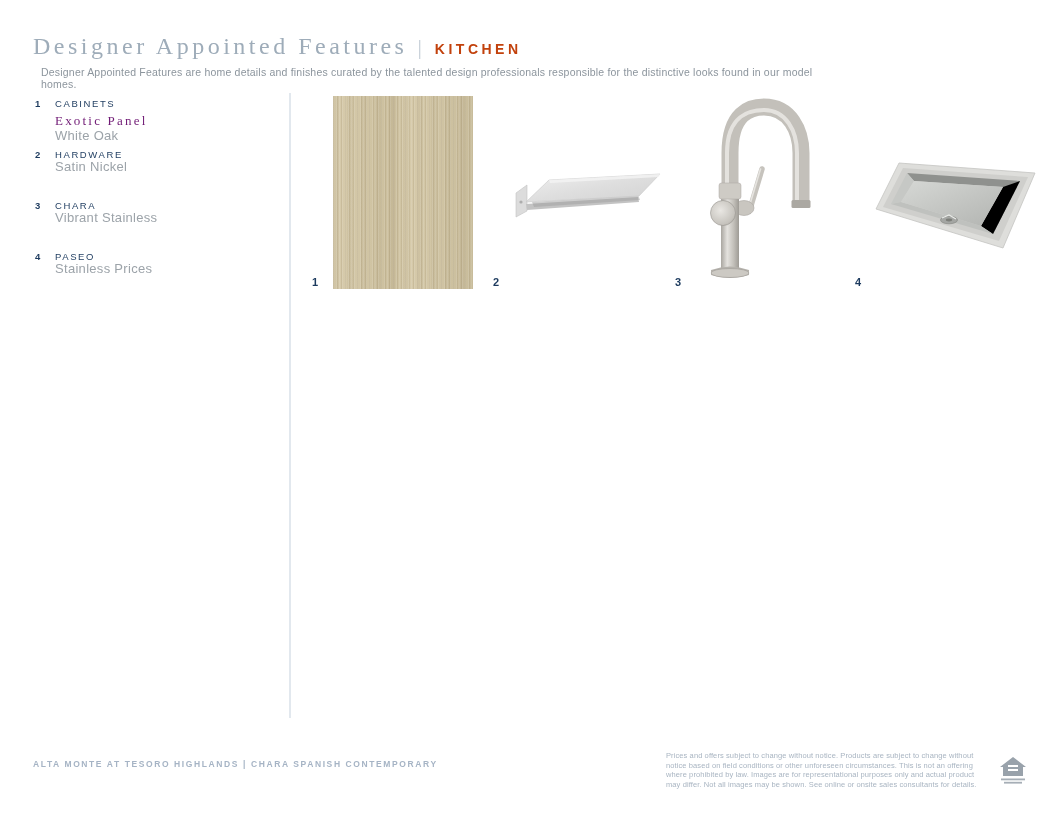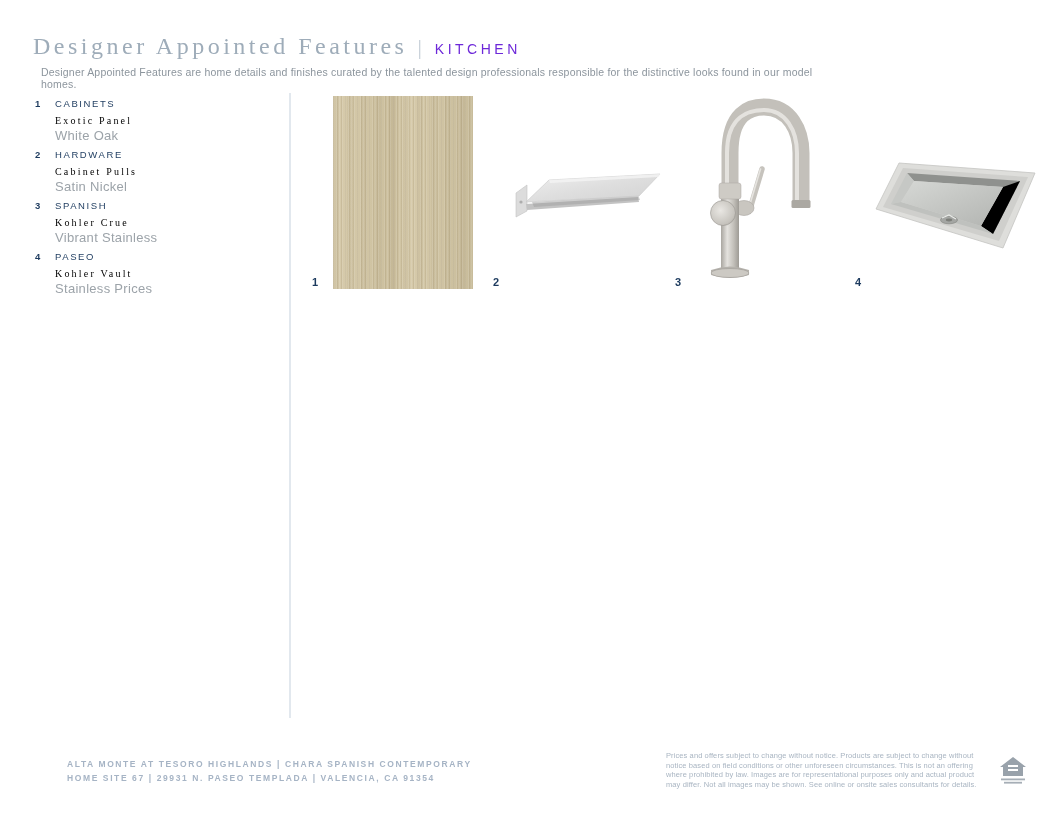--- a/index.html
+++ b/index.html
@@ -9,39 +9,39 @@
     font-family:"Liberation Sans", sans-serif; overflow:hidden;
   }
   
   .title-row { position:absolute; left:33px; top:33px; display:flex; align-items:baseline; white-space:nowrap; }
   .main-title {
     font-family:"Liberation Serif", serif; font-weight:400;
     font-size:24px; letter-spacing:3.5px; color:#9EACB9;
   }
   .title-pipe { font-family:"Liberation Serif", serif; font-weight:300; font-size:22px; color:#C3CDD6; margin:0 13px 0 10px; }
   .category-title {
-    font-size:14px; font-weight:400; letter-spacing:3.5px; color:#6d28d9;
+    font-size:14px; font-weight:700; letter-spacing:3.5px; color:#c2410c;
   }
   .subtitle {
     position:absolute; left:41px; top:66px; width:800px;
     font-size:10.5px; color:#8C959D; letter-spacing:0.2px;
   }
   
   .feature-list { position:absolute; left:35px; top:98px; width:240px; }
   .feature-item { height:51px; }
   .feature-head { display:flex; }
   .feature-number {
     width:20px; font-size:9.5px; font-weight:700; color:#1C3A5E; letter-spacing:1px; line-height:11px;
   }
   .feature-category {
     font-size:9.5px; font-weight:400; color:#1C3A5E; letter-spacing:1.6px; line-height:11px;
   }
   .feature-name {
     margin:4px 0 0 20px; font-family:"Liberation Serif", serif;
-    font-size:10px; color:#000000; letter-spacing:2.2px; line-height:16px;
+    font-size:13px; color:#701a75; letter-spacing:2.2px; line-height:16px;
   }
   .feature-detail {
     margin:2px 0 0 20px; font-size:13px; color:#9CA3A9; letter-spacing:0.3px; line-height:9px;
   }
   
   .v-divider { position:absolute; left:289px; top:93px; width:2px; height:625px; background:#E2E8EE; }
   
   .gallery-number { position:absolute; font-size:11px; font-weight:700; color:#1C3A5E; }
   .num-1 { left:312px; top:276px; }
   .num-2 { left:493px; top:276px; }
@@ -56,21 +56,21 @@
       repeating-linear-gradient(90deg, rgba(106,86,48,0.12) 0px, rgba(106,86,48,0.12) 1px, transparent 1px, transparent 4px),
       repeating-linear-gradient(90deg, rgba(90,72,40,0.05) 0px, rgba(90,72,40,0.05) 6px, transparent 6px, transparent 14px),
       linear-gradient(90deg, rgba(255,255,255,0.10) 0%, rgba(0,0,0,0.04) 44%, rgba(255,255,255,0.09) 52%, rgba(0,0,0,0.05) 100%);
   }
   .pull-image   { position:absolute; left:512px; top:171px; }
   .faucet-image { position:absolute; left:698px; top:97px; }
   .sink-image   { position:absolute; left:862px; top:157px; }
   
   .footer-left { position:absolute; left:33px; top:757px; white-space:nowrap; }
   .footer-line {
-    font-size:8.5px; font-weight:700; letter-spacing:1.6px; color:#A6B4C5; line-height:14px;margin-left:34px;
+    font-size:8.5px; font-weight:700; letter-spacing:1.6px; color:#A6B4C5; line-height:14px;
   }
   .disclaimer {
     position:absolute; left:666px; top:751px; width:332px; text-align:left;
   }
   .disclaimer-line { font-size:7.5px; color:#A9B5C2; line-height:9.5px; letter-spacing:0.1px; }
   .eho { position:absolute; left:999px; top:756px; width:28px; height:30px; }
 </style>
 </head>
 <body>
 
@@ -90,37 +90,34 @@
         <span class="feature-category">CABINETS</span>
       </div>
       <div class="feature-name">Exotic Panel</div>
       <div class="feature-detail">White Oak</div>
     </div>
     <div class="feature-item">
       <div class="feature-head">
         <span class="feature-number">2</span>
         <span class="feature-category">HARDWARE</span>
       </div>
-      <div class="feature-name">Cabinet Pulls</div>
       <div class="feature-detail">Satin Nickel</div>
     </div>
     <div class="feature-item">
       <div class="feature-head">
         <span class="feature-number">3</span>
-        <span class="feature-category">SPANISH</span>
-      </div>
-      <div class="feature-name">Kohler Crue</div>
+        <span class="feature-category">CHARA</span>
+      </div>
       <div class="feature-detail">Vibrant Stainless</div>
     </div>
     <div class="feature-item">
       <div class="feature-head">
         <span class="feature-number">4</span>
         <span class="feature-category">PASEO</span>
       </div>
-      <div class="feature-name">Kohler Vault</div>
       <div class="feature-detail">Stainless Prices</div>
     </div>
   </div>
 
   <div class="v-divider"></div>
 
   <span class="gallery-number num-1">1</span>
   <span class="gallery-number num-2">2</span>
   <span class="gallery-number num-3">3</span>
   <span class="gallery-number num-4">4</span>
@@ -193,21 +190,20 @@
 
     <polygon points="39,45 52,24 141,30 119,69" fill="url(#sFloor)"></polygon>
 
     <ellipse cx="87" cy="63" rx="8.5" ry="3.8" fill="#a4a6a3" stroke="#888a85" stroke-width="0.7"></ellipse>
     <ellipse cx="87" cy="63" rx="3.2" ry="1.4" fill="#7c7e79"></ellipse>
     <path d="M 80 61 L 87 58 L 94 62" fill="none" stroke="#e9ebe8" stroke-width="1.2"></path>
   </svg>
 
   <div class="footer-left">
     <div class="footer-line">ALTA MONTE AT TESORO HIGHLANDS | CHARA SPANISH CONTEMPORARY</div>
-    <div class="footer-line">HOME SITE 67 | 29931 N. PASEO TEMPLADA | VALENCIA, CA 91354</div>
   </div>
 
   <div class="disclaimer">
     <div class="disclaimer-line">Prices and offers subject to change without notice. Products are subject to change without</div>
     <div class="disclaimer-line">notice based on field conditions or other unforeseen circumstances. This is not an offering</div>
     <div class="disclaimer-line">where prohibited by law. Images are for representational purposes only and actual product</div>
     <div class="disclaimer-line">may differ. Not all images may be shown. See online or onsite sales consultants for details.</div>
   </div>
 
   <svg class="eho" width="28" height="30" viewBox="0 0 28 30">

